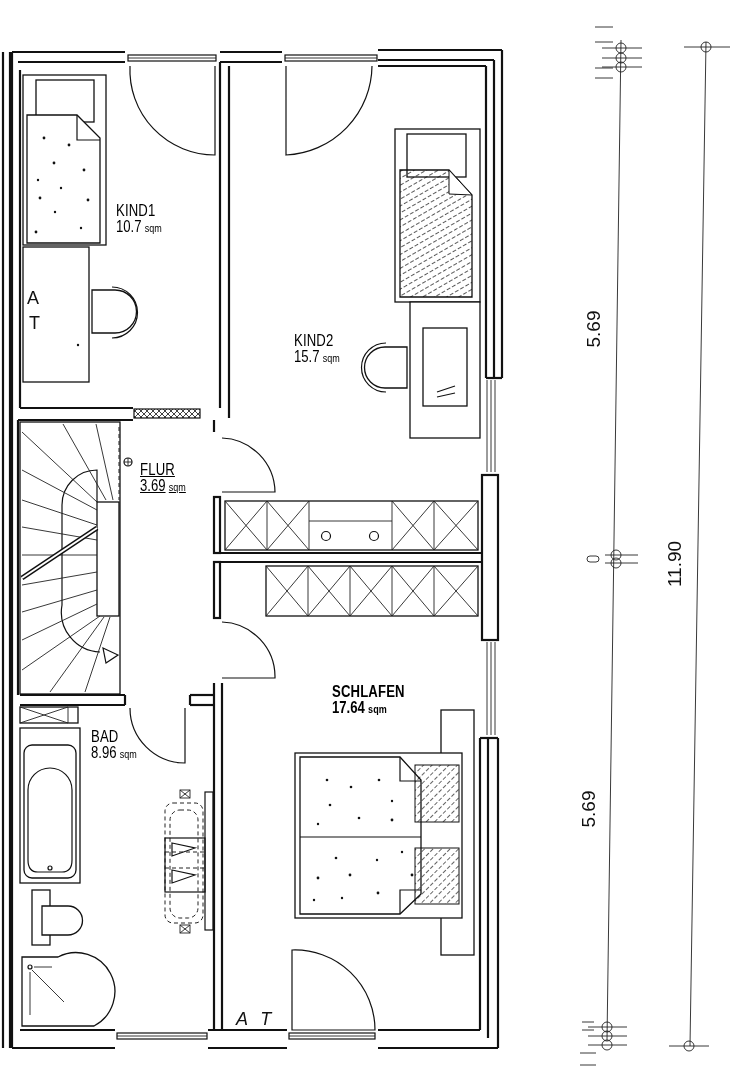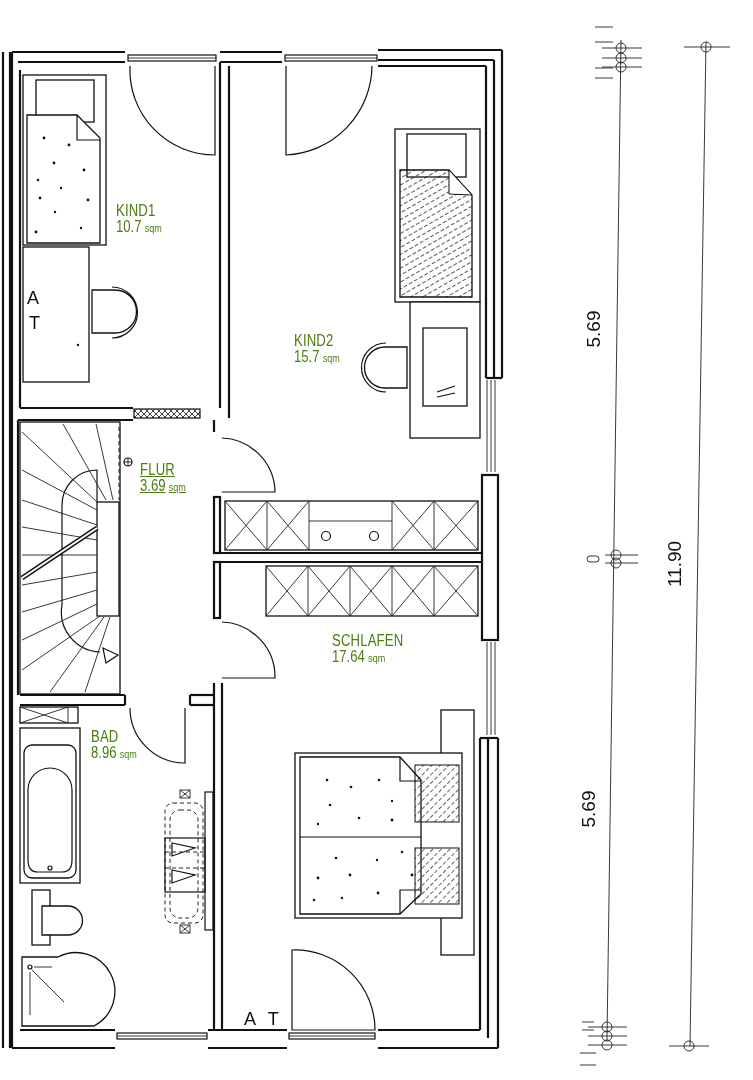--- a/index.html
+++ b/index.html
@@ -4,21 +4,21 @@
 <style>
   html, body { margin: 0; padding: 0; background: #ffffff; }
   body { width: 753px; height: 1080px; overflow: hidden; position: relative; font-family: "Liberation Sans", sans-serif; }
   #plan { position: absolute; left: 0; top: 0; width: 753px; height: 1080px; }
   .wall { fill: none; stroke: #111; stroke-width: 2.2; }
   .thin { fill: none; stroke: #111; stroke-width: 1.2; }
   .hair { fill: none; stroke: #222; stroke-width: 0.9; }
   .dash { fill: none; stroke: #222; stroke-width: 1; stroke-dasharray: 4 3; }
   .furn { fill: #fff; stroke: #111; stroke-width: 1.3; }
   .dot { fill: #111; }
-  .lbl { position: absolute; color: #4d7c0f; font-family: "Liberation Sans Narrow", "Liberation Sans", sans-serif; line-height: 1; }
+  .lbl { position: absolute; color: #000000; font-family: "Liberation Sans Narrow", "Liberation Sans", sans-serif; line-height: 1; }
   .room-name { font-size: 16px; transform: scaleX(0.82); transform-origin: left top; letter-spacing: 0.2px; }
   .room-area { font-size: 16px; transform: scaleX(0.82); transform-origin: left top; }
   .room-area .unit { font-size: 11px; margin-left: 4px; }
   .dimtext { position: absolute; font-size: 19px; color: #111; transform: rotate(-90deg); transform-origin: center center; white-space: nowrap; font-family: "Liberation Sans", sans-serif; }
   .at { position: absolute; font-size: 18px; color: #111; font-family: "Liberation Sans", sans-serif; line-height: 1; }
 </style>
 </head>
 <body>
 
 <svg id="plan" viewBox="0 0 753 1080" xmlns="http://www.w3.org/2000/svg">
@@ -347,29 +347,29 @@
 <div class="lbl" style="left:294px; top:333px;">
   <div class="room-name">KIND2</div>
   <div class="room-area"><span>15.7</span><span class="unit">sqm</span></div>
 </div>
 
 <div class="lbl" style="left:140px; top:462px;text-decoration:underline;">
   <div class="room-name">FLUR</div>
   <div class="room-area"><span>3.69</span><span class="unit">sqm</span></div>
 </div>
 
-<div class="lbl" style="left:332px; top:633px;">
+<div class="lbl" style="left:332px; top:684px;font-weight:bold;">
   <div class="room-name">SCHLAFEN</div>
   <div class="room-area"><span>17.64</span><span class="unit">sqm</span></div>
 </div>
 
 <div class="lbl" style="left:91px; top:729px;">
   <div class="room-name">BAD</div>
   <div class="room-area"><span>8.96</span><span class="unit">sqm</span></div>
 </div>
 
 <div class="at" style="left:27px; top:289px;">A</div>
 <div class="at" style="left:29px; top:314px;">T</div>
-<div class="at" style="left:244px; top:1010px; letter-spacing:4px;">A T</div>
+<div class="at" style="left:236px; top:1010px; letter-spacing:4px;font-style:italic;">A T</div>
 
 <div class="dimtext" style="left:576px; top:318px;">5.69</div>
 <div class="dimtext" style="left:571px; top:798px;">5.69</div>
 <div class="dimtext" style="left:652px; top:553px;">11.90</div>
 
 </body></html>

